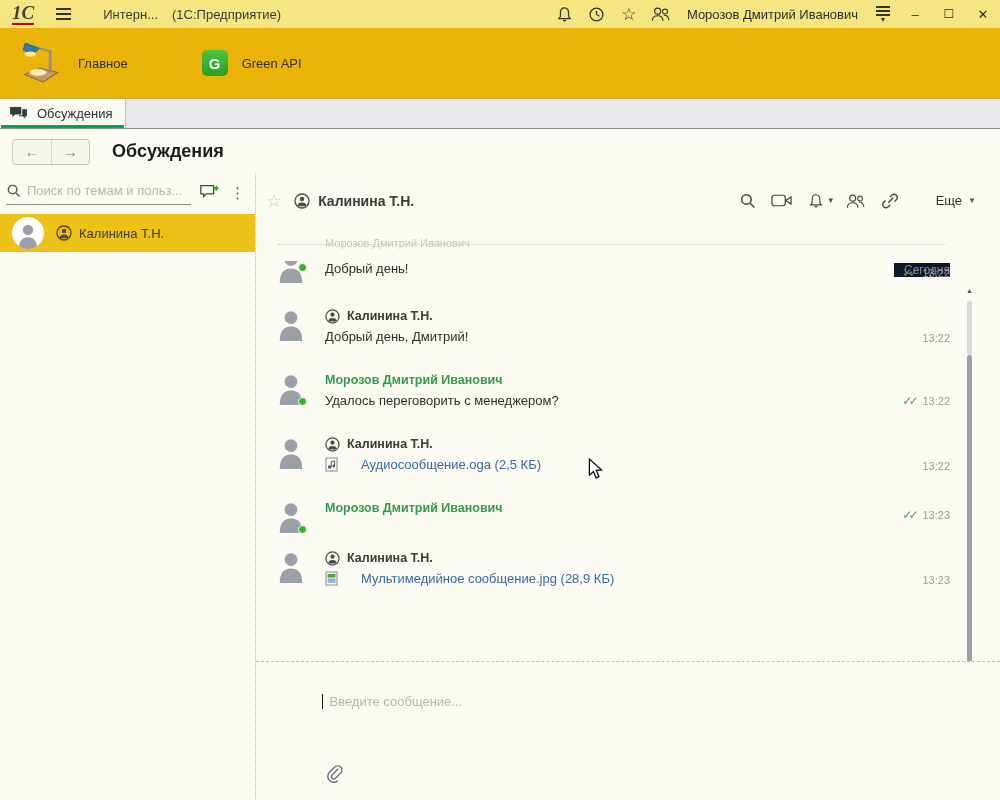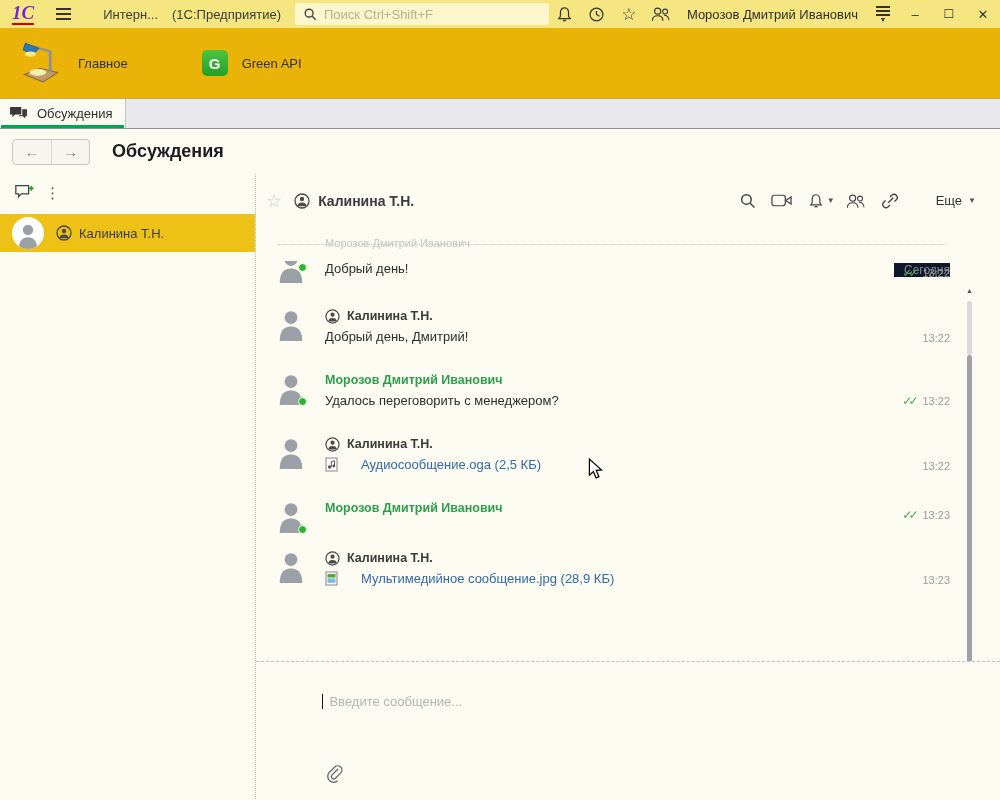--- a/index.html
+++ b/index.html
@@ -1,21 +1,21 @@
 <!DOCTYPE html>
 <html><head>
 <meta charset="utf-8">
 <style>
   * { margin:0; padding:0; box-sizing:border-box; }
   html,body { width:1000px; height:800px; overflow:hidden; }
   body { font-family:"Liberation Sans", sans-serif; background:#fbfbf1; position:relative; color:#333; }
 
   
   .titlebar { height:28px; background:#f6e681; display:flex; align-items:center; }
-  .logo { font-family:"Liberation Serif", serif; font-style:italic; font-weight:bold; color:#6d28d9; font-size:19px; margin-left:12px; line-height:1; border-bottom:2px solid #d40000; padding-bottom:1px; }
+  .logo { font-family:"Liberation Serif", serif; font-style:italic; font-weight:bold; color:#404040; font-size:19px; margin-left:12px; line-height:1; border-bottom:2px solid #d40000; padding-bottom:1px; }
   .hamburger { margin-left:22px; display:flex; flex-direction:column; gap:3px; cursor:pointer; }
   .hamburger i { display:block; width:15px; height:2px; background:#333; }
   .app-title { margin-left:32px; font-size:13px; color:#3a3a3a; white-space:nowrap; }
   .app-subtitle { margin-left:14px; font-size:13px; color:#3a3a3a; white-space:nowrap; }
   .global-search { margin-left:14px; width:302px; height:22px; background:#fcf6cd; border-radius:3px; display:flex; align-items:center; padding:0 8px; gap:7px; }
   .global-search .ph { color:#b9b08c; font-size:13px; }
   .tb-right { margin-left:auto; display:flex; align-items:center; gap:0; }
   .tb-ic { width:32px; display:flex; justify-content:center; align-items:center; cursor:pointer; }
   .tb-star { font-size:17px; color:#333; line-height:1; }
   .tb-user { font-size:13px; color:#2e2e2e; margin:0 10px 0 10px; white-space:nowrap; cursor:pointer; }
@@ -106,29 +106,20 @@
 
 <div class="titlebar">
   <span class="logo">1С</span>
   <span class="hamburger">
       <i></i>
       <i></i>
       <i></i>
     </span>
   <span class="app-title">Интерн...</span>
   <span class="app-subtitle">(1С:Предприятие)</span>
-  <div class="global-search">
-    <span style="display:flex">
-      <svg width="14" height="14" viewBox="0 0 16 16">
-          <circle cx="7" cy="7" r="4.5" fill="none" stroke="#444" stroke-width="1.6"></circle>
-          <line x1="10.5" y1="10.5" x2="14.5" y2="14.5" stroke="#444" stroke-width="1.6"></line>
-        </svg>
-    </span>
-    <span class="ph">Поиск Ctrl+Shift+F</span>
-  </div>
   <div class="tb-right">
     <span class="tb-ic">
       <svg width="17" height="17" viewBox="0 0 18 18">
           <path d="M9 2 C5.7 2 4.7 4.5 4.7 7.5 L4.7 11 L3 13.3 L15 13.3 L13.3 11 L13.3 7.5 C13.3 4.5 12.3 2 9 2 Z" fill="none" stroke="#333" stroke-width="1.3"></path>
           <line x1="7.3" y1="15.4" x2="10.7" y2="15.4" stroke="#333" stroke-width="1.5"></line>
         </svg>
     </span>
     <span class="tb-ic">
       <svg width="17" height="17" viewBox="0 0 18 18">
           <circle cx="9" cy="9" r="6.8" fill="none" stroke="#333" stroke-width="1.3"></circle>
@@ -195,20 +186,29 @@
     <span class="navbtn">←</span>
     <span class="navbtn">→</span>
   </div>
   <span class="page-title">Обсуждения</span>
 </div>
 
 <div class="main">
 
   <div class="sidebar">
     <div class="sb-search">
+      <div class="field">
+        <span style="display:flex">
+          <svg width="15" height="15" viewBox="0 0 16 16">
+              <circle cx="7" cy="7" r="4.5" fill="none" stroke="#555" stroke-width="1.5"></circle>
+              <line x1="10.5" y1="10.5" x2="14.5" y2="14.5" stroke="#555" stroke-width="1.5"></line>
+            </svg>
+        </span>
+        <span class="ph">Поиск по темам и польз...</span>
+      </div>
       <span class="sb-newdisc">
         <svg width="21" height="18" viewBox="0 0 23 18">
             <path d="M2 2 H16 V11 H8 L5 14.2 V11 H2 Z" fill="none" stroke="#444" stroke-width="1.4"></path>
             <path d="M16.5 5 H21.5 M19 2.5 V7.5" stroke="#1ba51b" stroke-width="1.9"></path>
           </svg>
       </span>
       <span class="sb-kebab">⋮</span>
     </div>
     <div class="sb-item">
       <span class="sb-ava">

